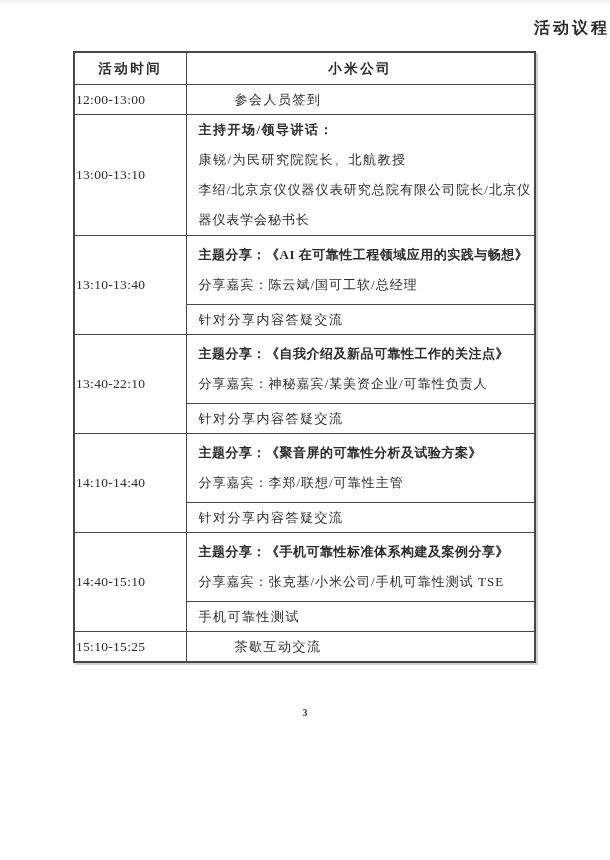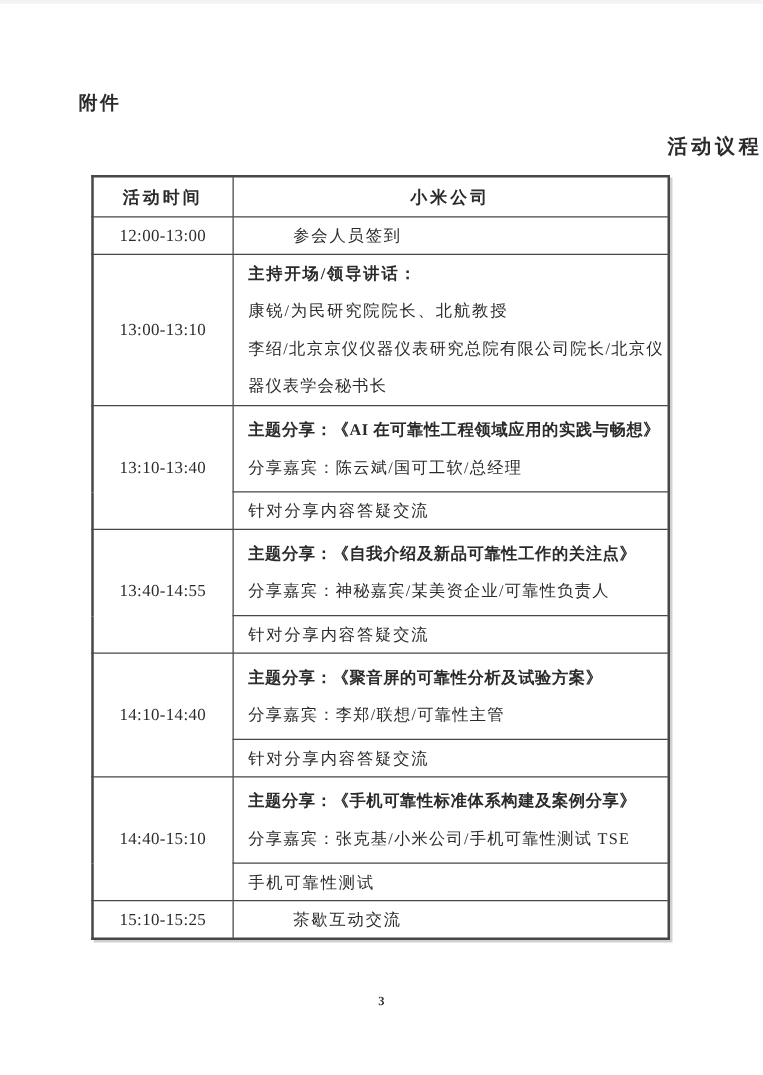--- a/index.html
+++ b/index.html
@@ -47,21 +47,21 @@
     margin-left: 14px;
   }
   th {
     height: 29px;
     font-size: 13.5px;
     font-weight: bold;
     letter-spacing: 2.5px;
     text-align: center;
   }
   td.time {
-    text-align: center;
+    text-align: left;
     font-size: 13.5px;
     letter-spacing: 0.3px;
   }
   td.content {
     padding: 0 3px 0 12px;
     font-size: 13px;
   }
   td.cell-simple { height: 29px; letter-spacing: 1.5px; padding-left: 48px; }
   td.cell-multi  { height: 120px; }
   td.cell-session{ height: 68px; }
@@ -89,21 +89,20 @@
     color: #333333;
   }
 </style>
 </head>
 <body>
 
 <div class="top-edge"></div>
 
 <div class="page">
 
-  <div class="attachment">附件</div>
 
   <div class="doc-title">活动议程</div>
 
   <table class="agenda">
     <colgroup>
         <col class="col-time">
         <col class="col-content">
       </colgroup>
 
     <tbody>
@@ -131,21 +130,21 @@
       <td class="content cell-session">
         <p class="session-title">主题分享：《AI 在可靠性工程领域应用的实践与畅想》</p>
         <p class="guest-line">分享嘉宾：陈云斌/国可工软/总经理</p>
       </td>
     </tr>
     <tr>
       <td class="content cell-qa">针对分享内容答疑交流</td>
     </tr>
 
     <tr>
-      <td class="time" rowspan="2">13:40-14:55</td>
+      <td class="time" rowspan="2">13:40-22:10</td>
       <td class="content cell-session">
         <p class="session-title">主题分享：《自我介绍及新品可靠性工作的关注点》</p>
         <p class="guest-line">分享嘉宾：神秘嘉宾/某美资企业/可靠性负责人</p>
       </td>
     </tr>
     <tr>
       <td class="content cell-qa">针对分享内容答疑交流</td>
     </tr>
 
     <tr>

